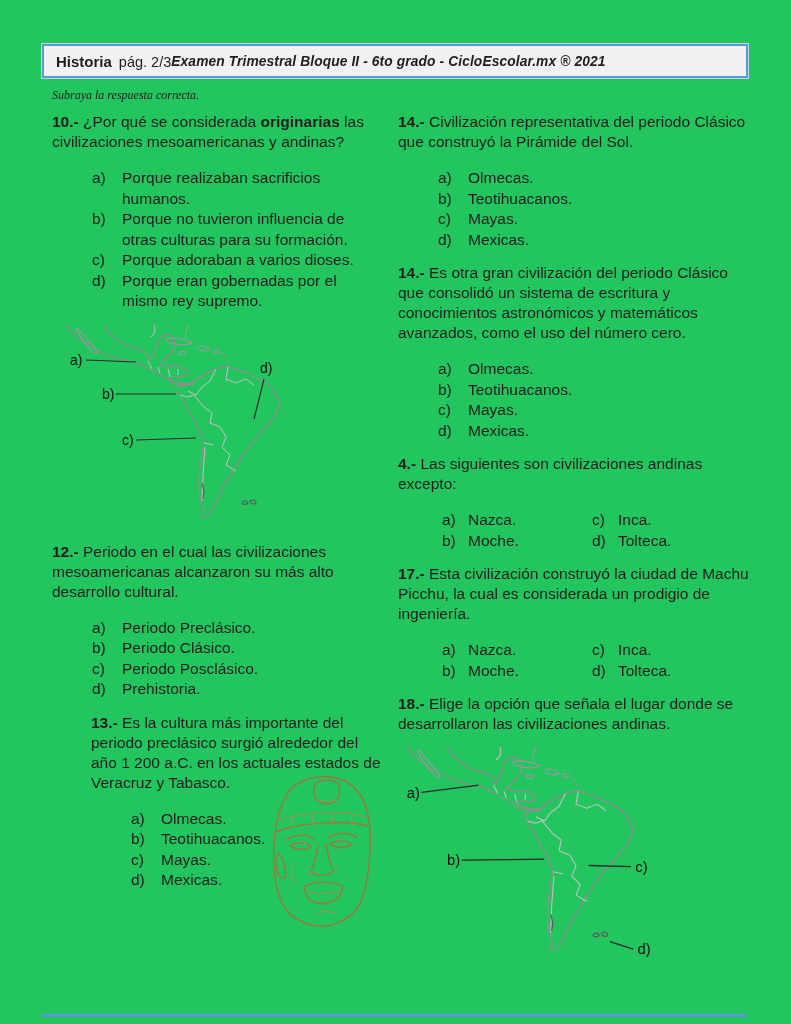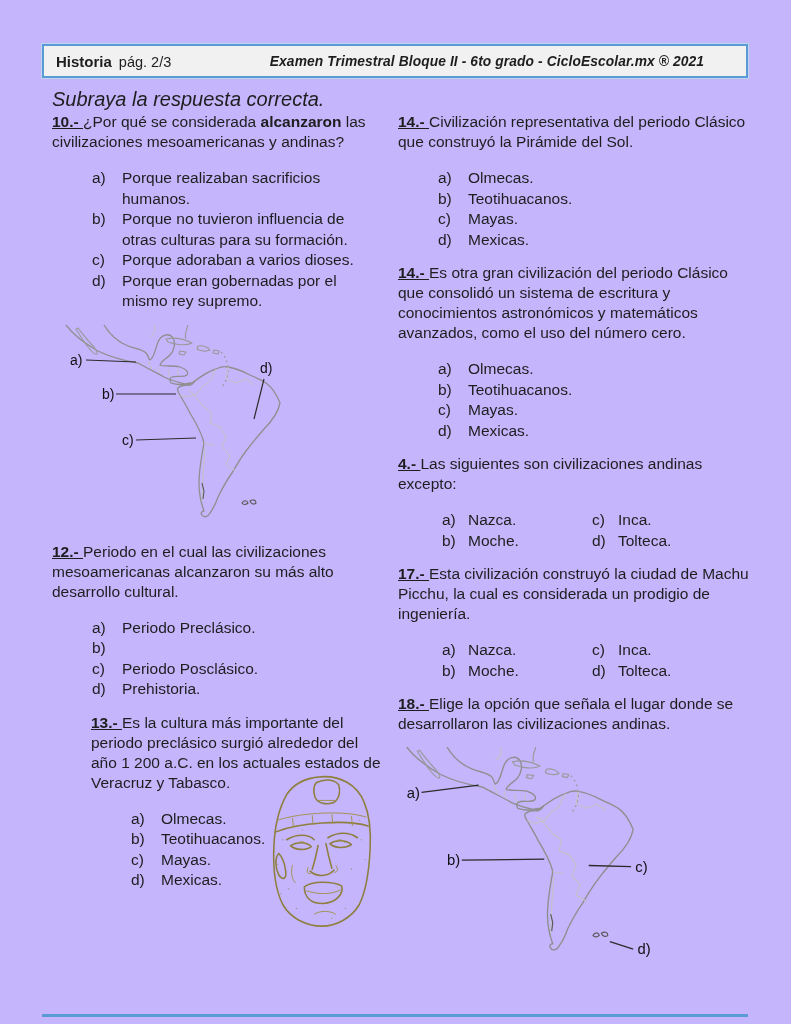--- a/index.html
+++ b/index.html
@@ -1,34 +1,34 @@
 <!DOCTYPE html>
 <html><head>
 <meta charset="utf-8">
 <style>
   html,body{margin:0;padding:0;background:#ffffff;}
-  .page{position:relative;width:791px;height:1024px;background:#c4b5fd;overflow:hidden;
+  .page{position:relative;width:791px;height:1024px;background:#22c55e;overflow:hidden;
         font-family:"Liberation Sans",sans-serif;color:#1e1e1e;}
   
   .header-box{position:absolute;left:42px;top:44px;width:706px;height:34px;box-sizing:border-box;
         background:#f1f1f1;border:2px solid #5b9bd5;outline:1px solid #bcd4ec;
         display:flex;align-items:center;padding:0 12px;}
   .hdr-left{white-space:nowrap;font-size:14.5px;}
   .hdr-subject{font-weight:bold;font-size:15px;}
   .hdr-page{margin-left:7px;}
-  .hdr-title{flex:1;text-align:right;font-style:italic;font-weight:bold;font-size:13.8px;
+  .hdr-title{flex:1;text-align:left;font-style:italic;font-weight:bold;font-size:13.8px;
         letter-spacing:.1px;padding-right:30px;}
-  .instruction{position:absolute;left:52px;top:88px;font-style:italic;font-size:20px;}
+  .instruction{position:absolute;left:52px;top:88px;font-style:italic;font-size:12px;font-family:Liberation Serif, serif;}
   
   .col{position:absolute;top:112px;font-size:15.5px;line-height:20px;}
   .col-left{left:52px;width:336px;}
   .col-right{left:398px;width:354px;}
   .q{margin-bottom:13px;}
   .qtext{margin:0;}
-  .qnum{font-weight:bold;text-decoration:underline;}
+  .qnum{font-weight:bold;}
   .bd{font-weight:bold;}
   .opts{margin:16px 0 4px 40px;}
   .opt-row{display:flex;line-height:20.5px;}
   .opt-letter{flex:0 0 30px;}
   .opt-text{flex:1;max-width:240px;}
   .opts2{margin:16px 0 4px 44px;display:grid;grid-template-columns:150px 1fr;}
   .opts2 .opt-row .opt-letter{flex:0 0 26px;}
   
   .map-fig{display:block;margin:4px 0 10px 6px;}
   .map2-fig{display:block;margin:8px 0 0 0px;}
@@ -95,21 +95,21 @@
         <path class="isle" d="M144,158 l2,8 -1,8"></path>
 
         <path class="isle" d="M184,178 c2,-3 5,-3 6,0 c-2,2 -5,2 -6,0 Z"></path>
         <path class="isle" d="M192,176 c3,-2 6,-1 6,2 c-2,2 -5,1 -6,-2 Z"></path>
       </g>
     </defs>
   </svg>
 
   <div class="col col-left">
     <div class="q">
-        <p class="qtext"><span class="qnum">10.- </span><span>¿Por qué se considerada </span><span class="bd">alcanzaron</span><span> las civilizaciones mesoamericanas y andinas?</span></p>
+        <p class="qtext"><span class="qnum">10.- </span><span>¿Por qué se considerada </span><span class="bd">originarias</span><span> las civilizaciones mesoamericanas y andinas?</span></p>
         <div class="opts">
           <div class="opt-row">
             <span class="opt-letter">a)</span>
             <span class="opt-text">Porque realizaban sacrificios humanos.</span>
           </div>
           <div class="opt-row">
             <span class="opt-letter">b)</span>
             <span class="opt-text">Porque no tuvieron influencia de otras culturas para su formación.</span>
           </div>
           <div class="opt-row">
@@ -137,20 +137,21 @@
 
     <div class="q">
         <p class="qtext"><span class="qnum">12.- </span><span>Periodo en el cual las civilizaciones mesoamericanas alcanzaron su más alto desarrollo cultural.</span></p>
         <div class="opts">
           <div class="opt-row">
             <span class="opt-letter">a)</span>
             <span class="opt-text">Periodo Preclásico.</span>
           </div>
           <div class="opt-row">
             <span class="opt-letter">b)</span>
+            <span class="opt-text">Periodo Clásico.</span>
           </div>
           <div class="opt-row">
             <span class="opt-letter">c)</span>
             <span class="opt-text">Periodo Posclásico.</span>
           </div>
           <div class="opt-row">
             <span class="opt-letter">d)</span>
             <span class="opt-text">Prehistoria.</span>
           </div>
         </div>

